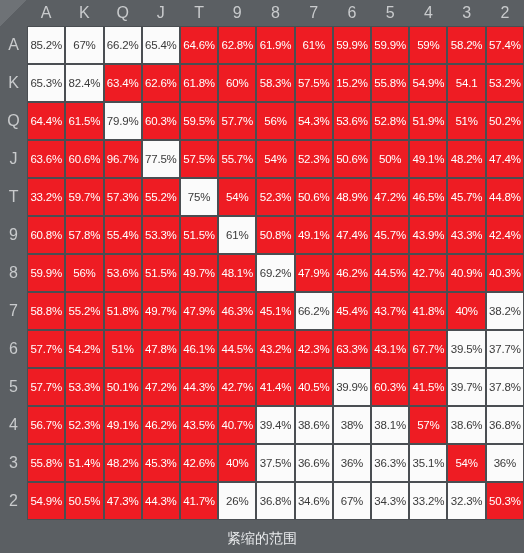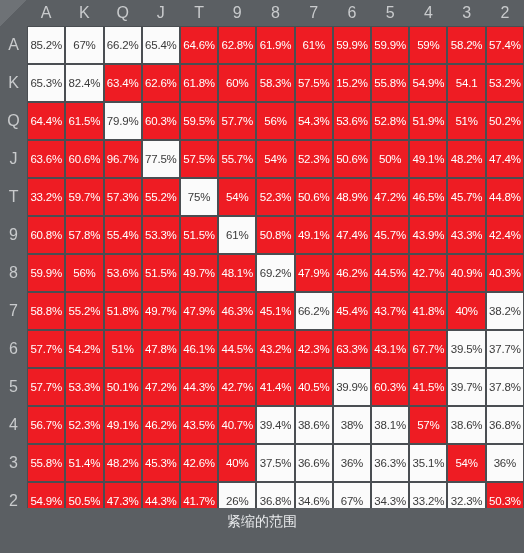--- a/index.html
+++ b/index.html
@@ -81,21 +81,21 @@
     color: #ffffff;
   }
   td.cell.cold {
     background: #fbfbfb;
     color: #3a3a3a;
   }
 
   #caption-bar {
     position: absolute;
     left: 0;
-    top: 508px;
+    top: 525px;
     width: 524px;
     height: 28px;
     background: #5b5f63;
     color: #e8eaec;
     font-size: 14px;
     display: flex;
     align-items: center;
     justify-content: center;
     font-family: Liberation Serif, serif;
   }

